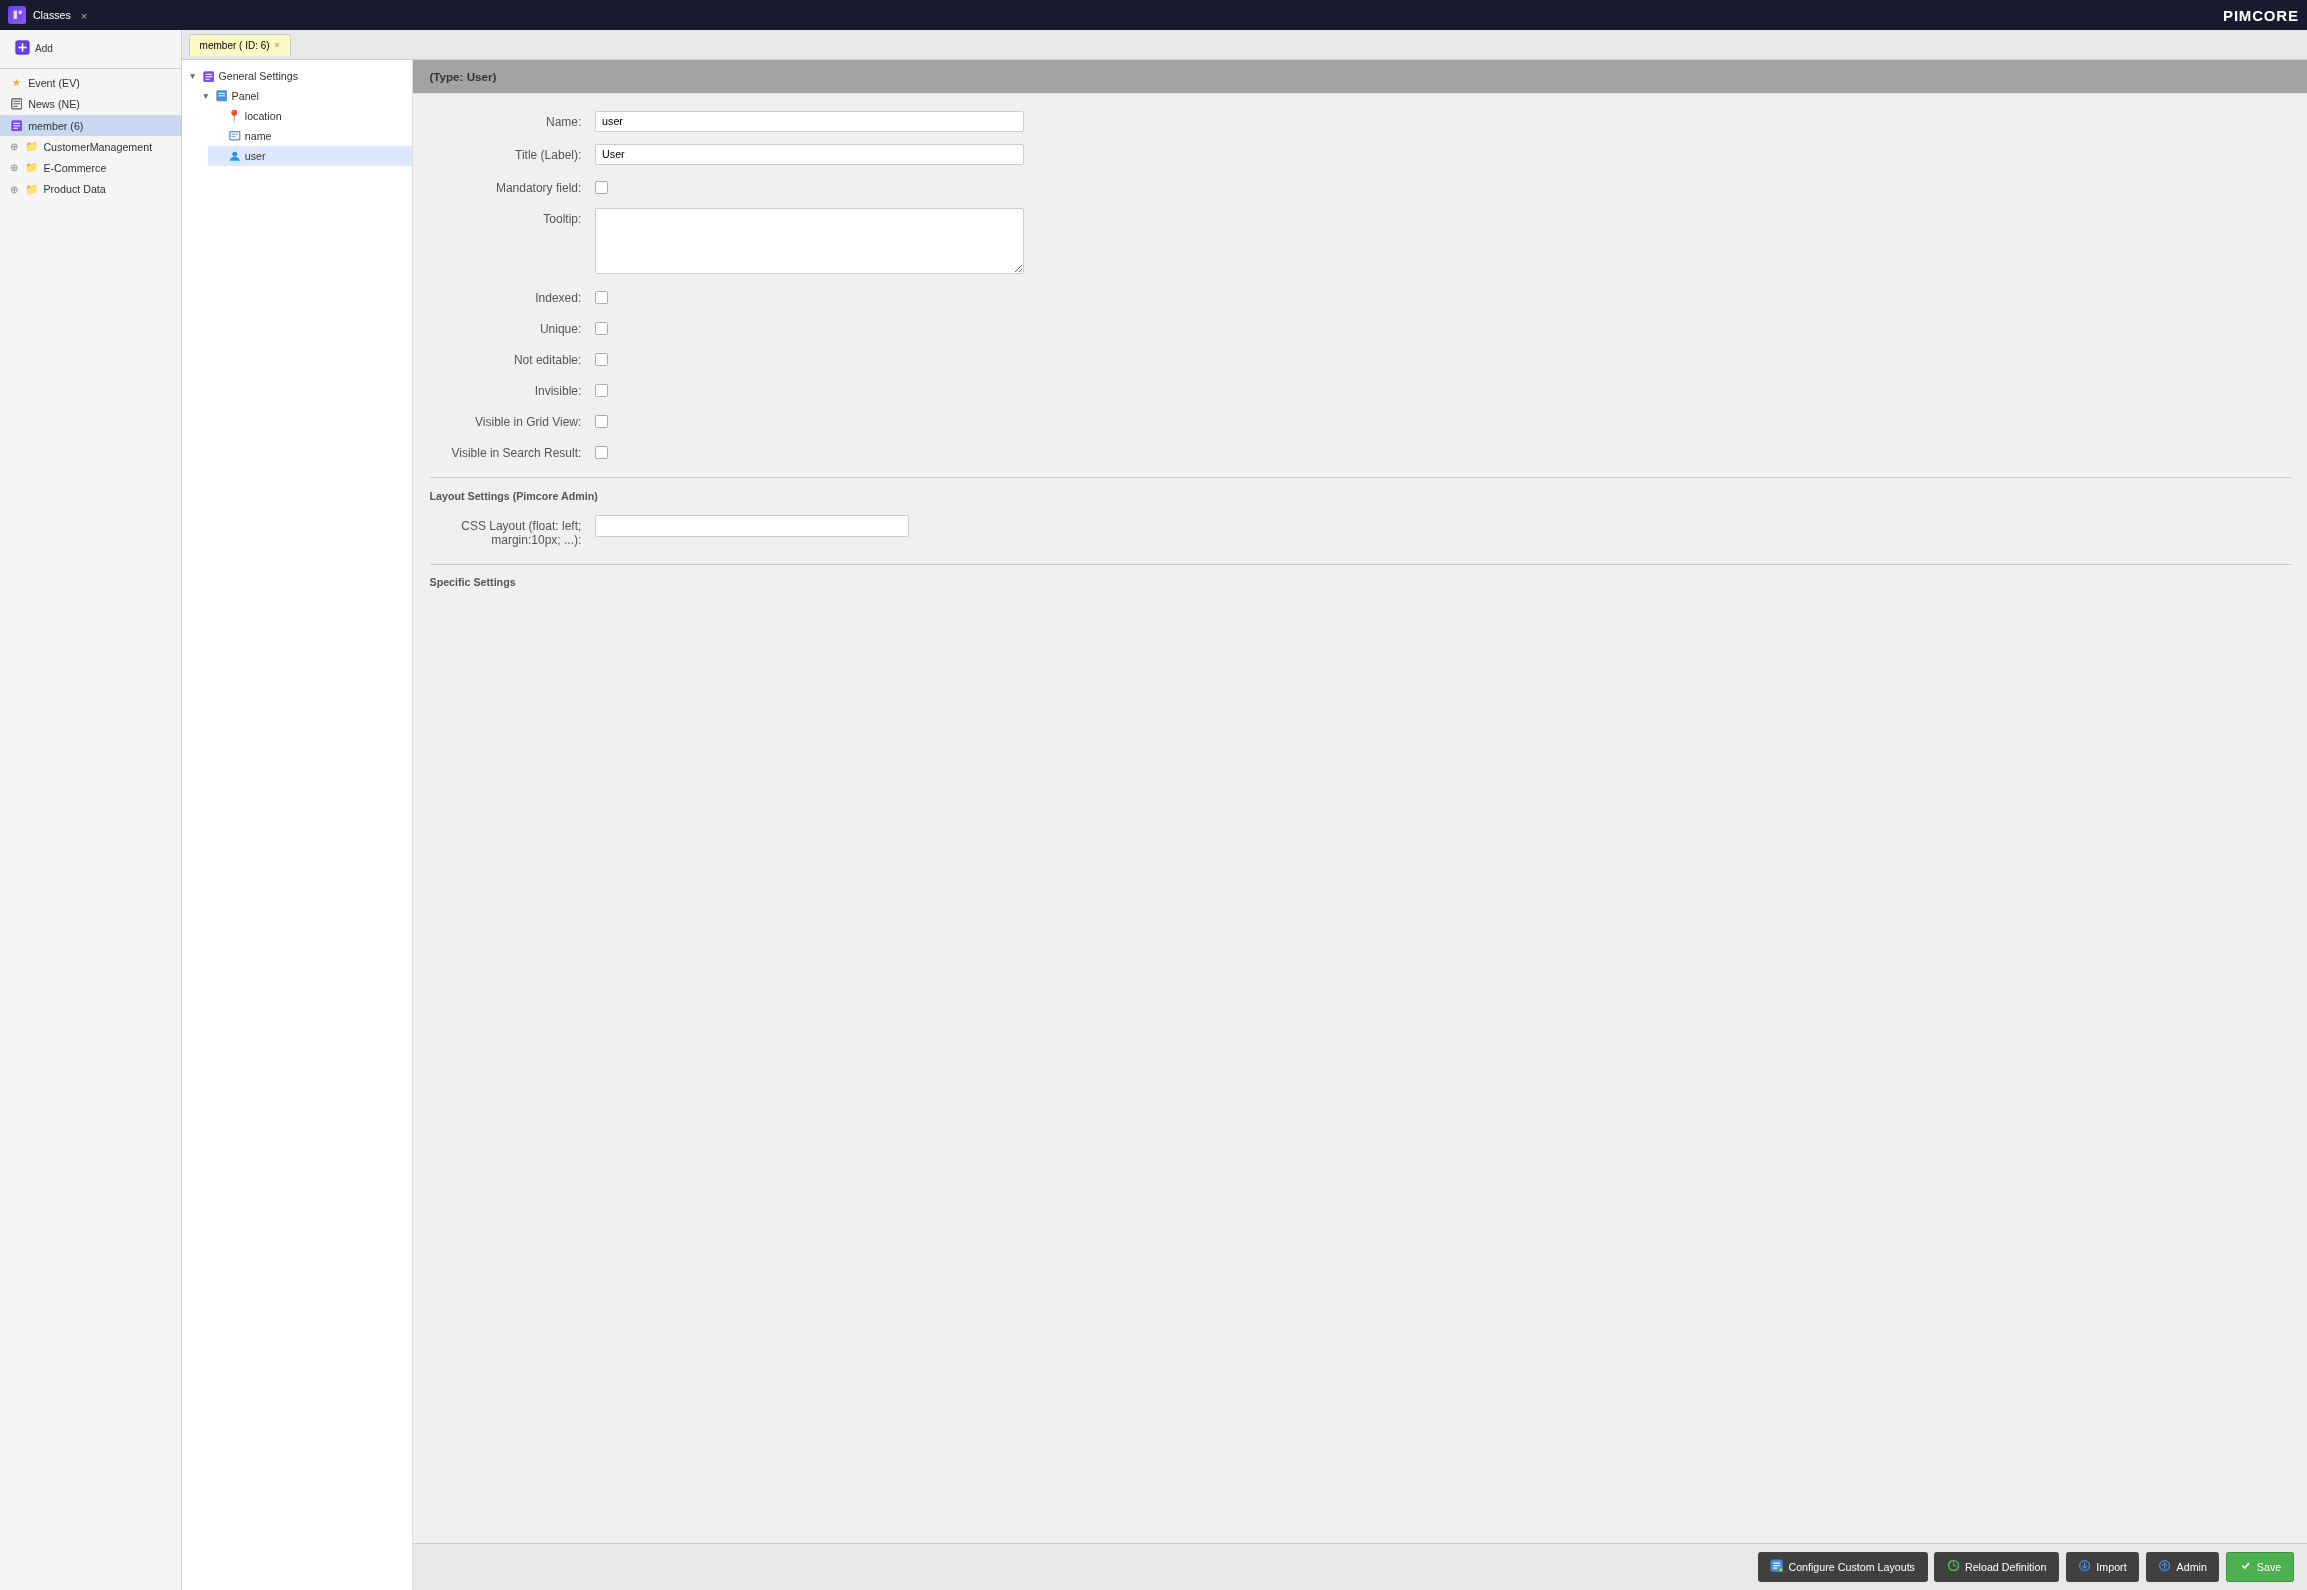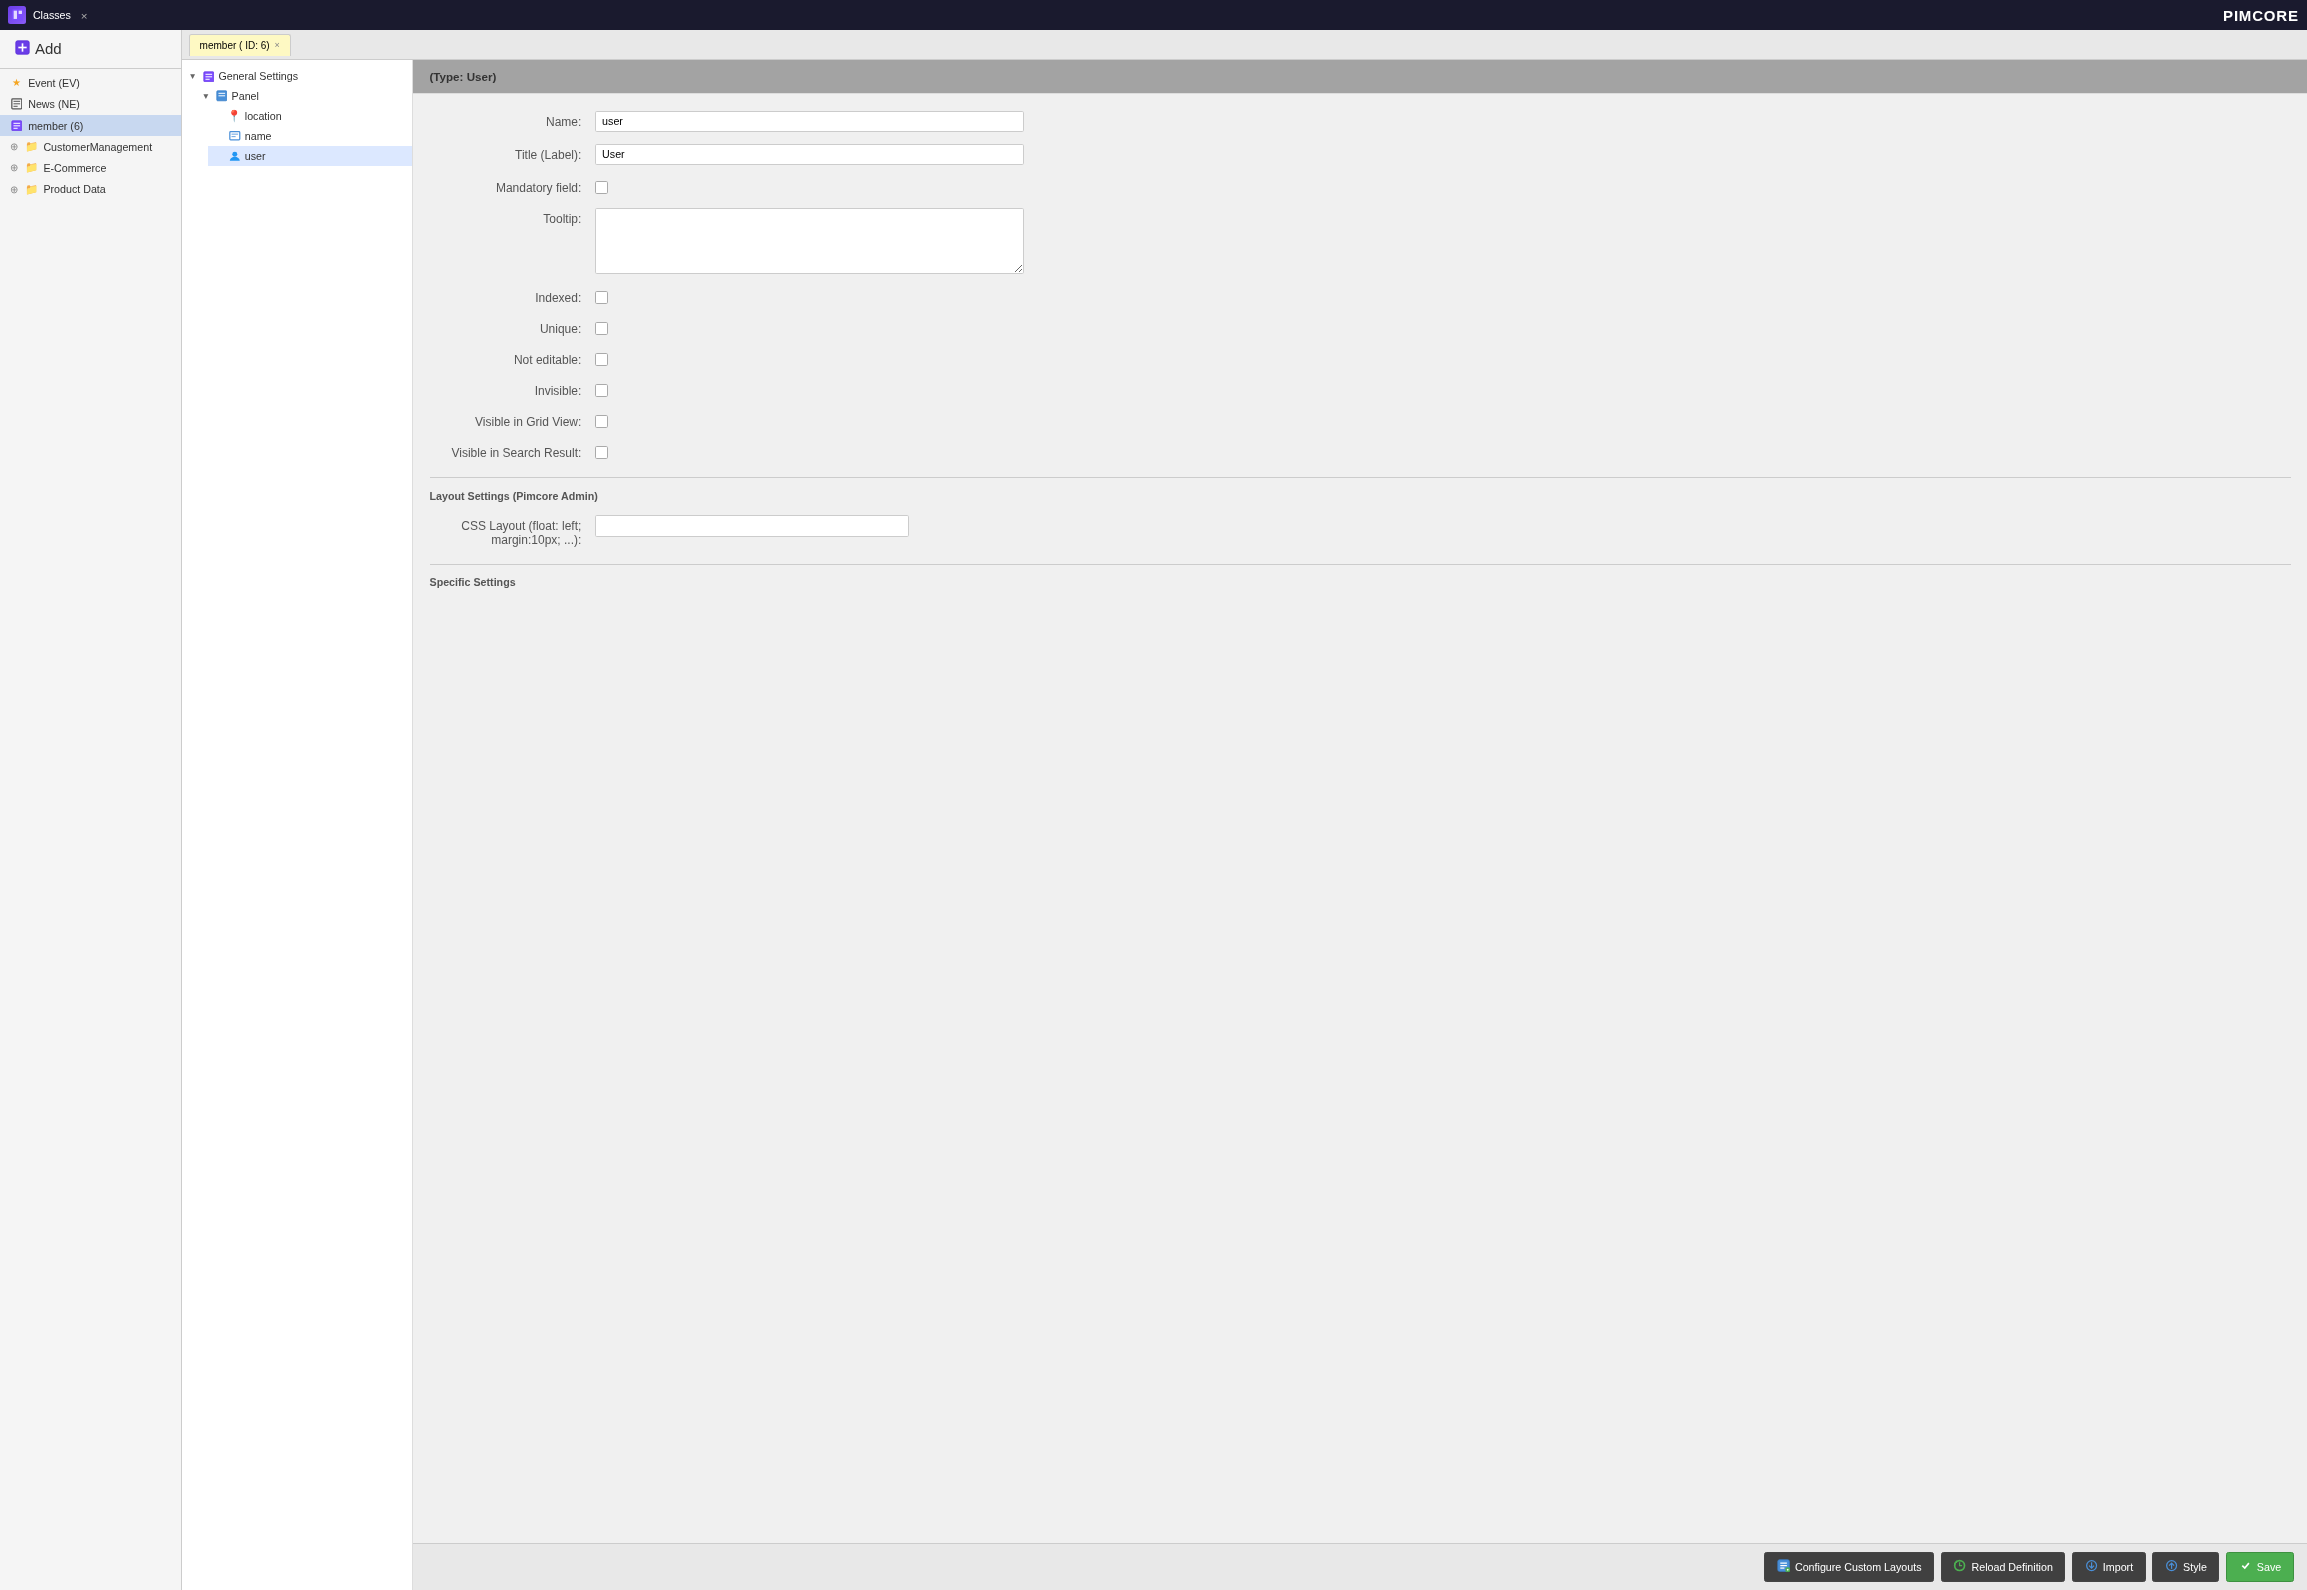--- a/index.html
+++ b/index.html
@@ -41,21 +41,21 @@
       flex-direction: column;
       flex-shrink: 0;
     }
     .sidebar-header {
       padding: 6.6px 10px;
       border-bottom: 0.8px solid #ccc;
     }
     .add-btn {
       display: flex; align-items: center; gap: 5px;
       background: none; border: none; cursor: pointer;
-      font-size: 15px; color: #333; padding: 3.3px 5px;
+      font-size: 10px; color: #333; padding: 3.3px 5px;
     }
     .add-icon { color: #5b9bd5; font-size: 13.2px; font-weight: bold; }
     .sidebar-items { flex: 1; overflow-y: auto; padding: 3.3px 0; }
     .sidebar-item {
       display: flex; align-items: center; gap: 5px;
       padding: 4.1px 10px; cursor: pointer; color: #333;
     }
     .sidebar-item.active { background: #c8d8f0; }
     .sidebar-item .item-icon { width: 13.2px; height: 13.2px; display: flex; align-items: center; justify-content: center; font-size: 10px; flex-shrink: 0; }
     .icon-star { color: #f5a623; }
@@ -456,21 +456,21 @@
             <span>Import</span>
           </button>
           <button class="toolbar-btn btn-dark">
             <span class="btn-icon">
               <svg width="13.2" height="13.2" viewBox="0 0 16 16">
                 <circle cx="8" cy="8" r="6" fill="none" stroke="#4a90d9" stroke-width="1.5"></circle>
                 <path d="M5 8 L8 5 L11 8" fill="none" stroke="#4a90d9" stroke-width="1.5"></path>
                 <line x1="8" y1="5" x2="8" y2="12" stroke="#4a90d9" stroke-width="1.5"></line>
               </svg>
             </span>
-            <span>Style</span>
+            <span>Admin</span>
           </button>
           <button class="toolbar-btn btn-green">
             <span class="btn-icon">
               <svg width="13.2" height="13.2" viewBox="0 0 16 16">
                 <circle cx="8" cy="8" r="7" fill="#4caf50"></circle>
                 <polyline points="4,8 7,11 12,5" fill="none" stroke="white" stroke-width="2"></polyline>
               </svg>
             </span>
             <span>Save</span>
           </button>

